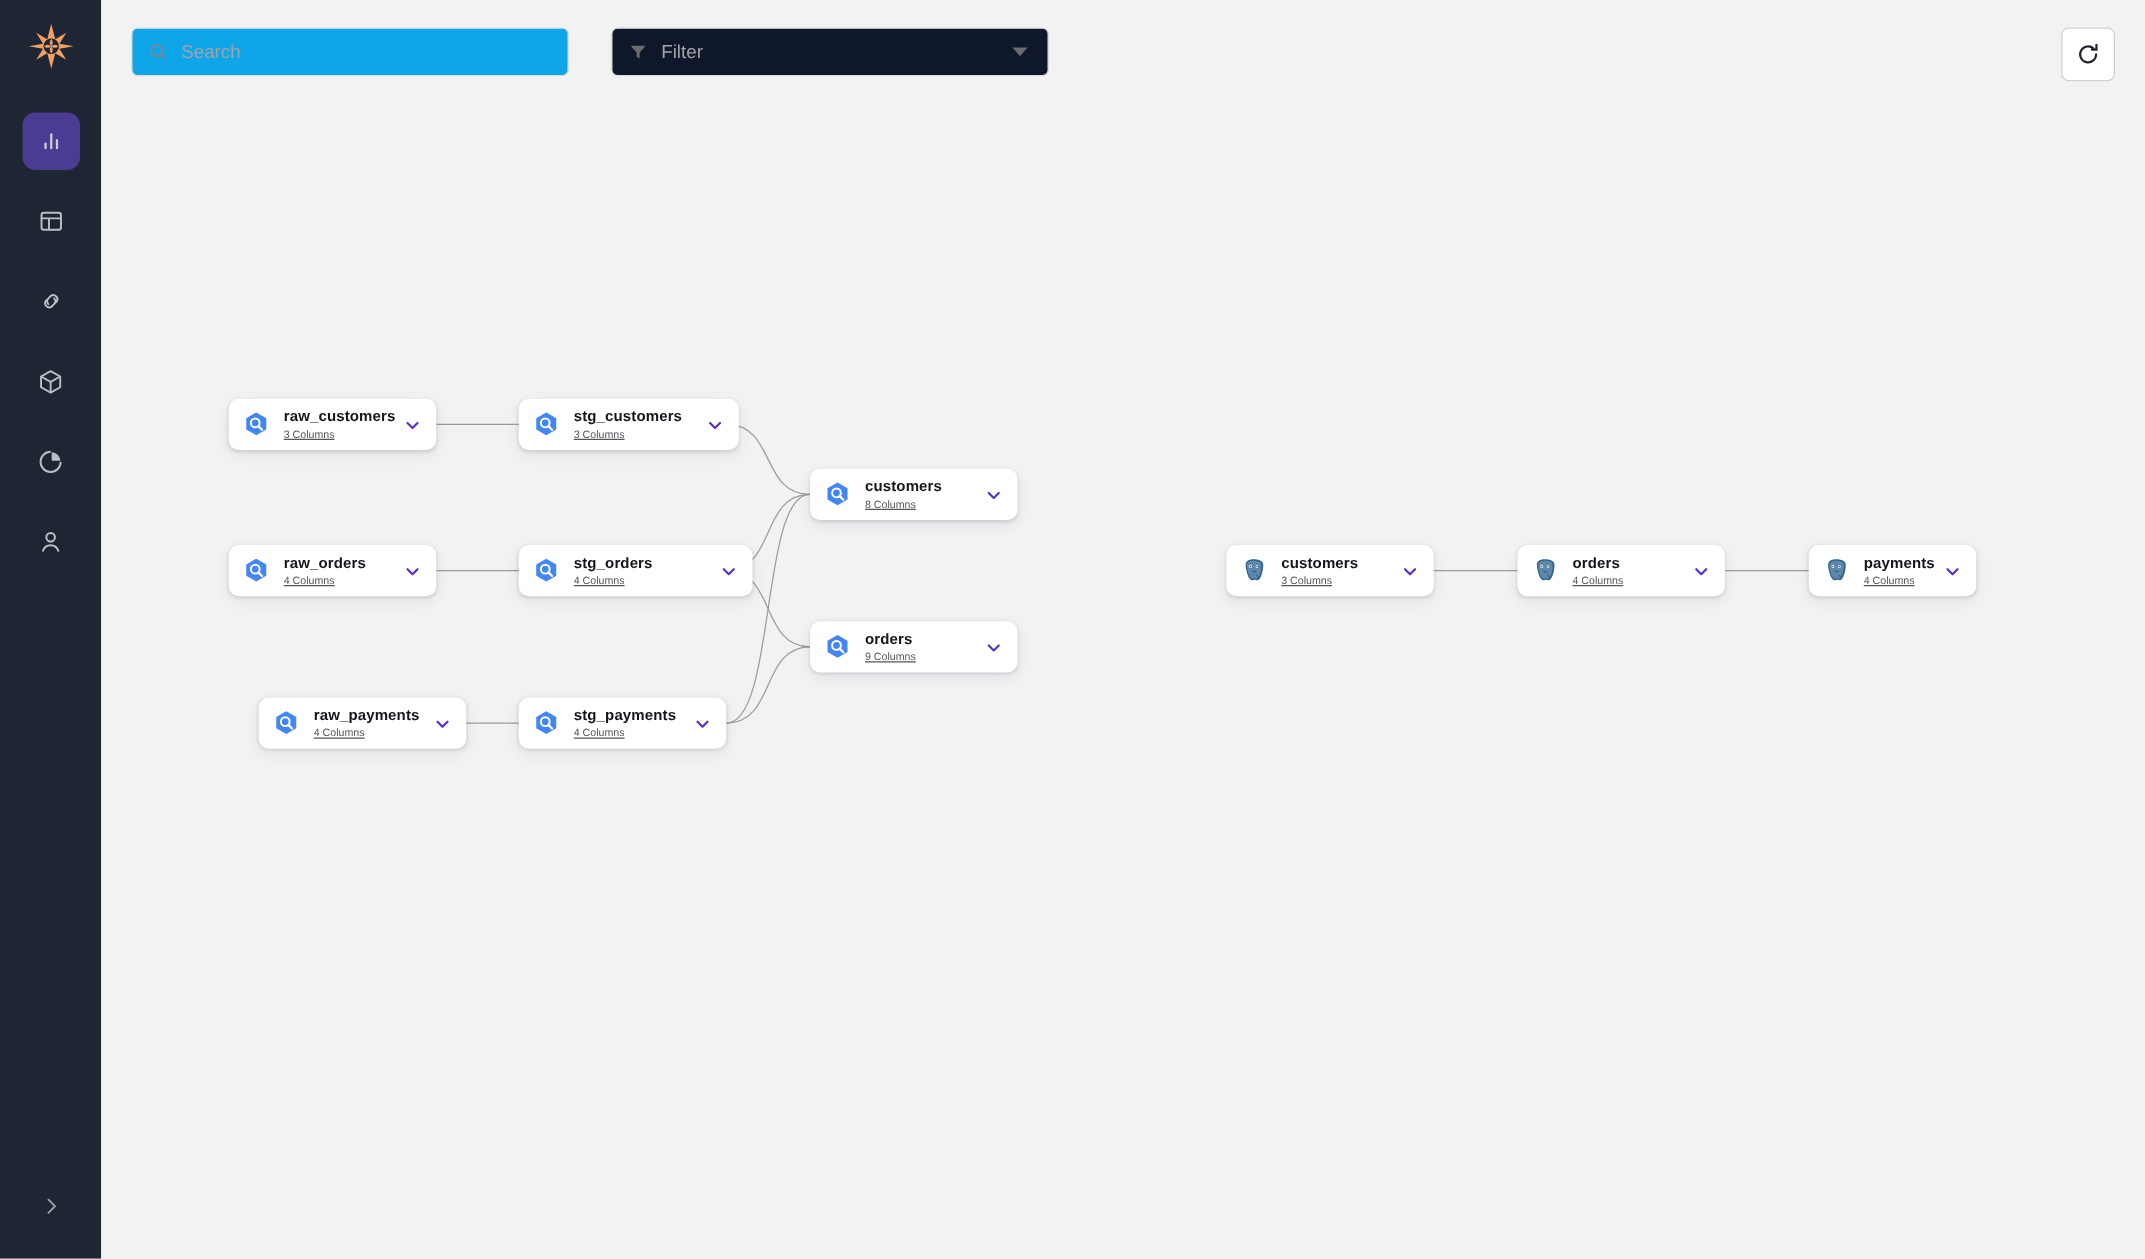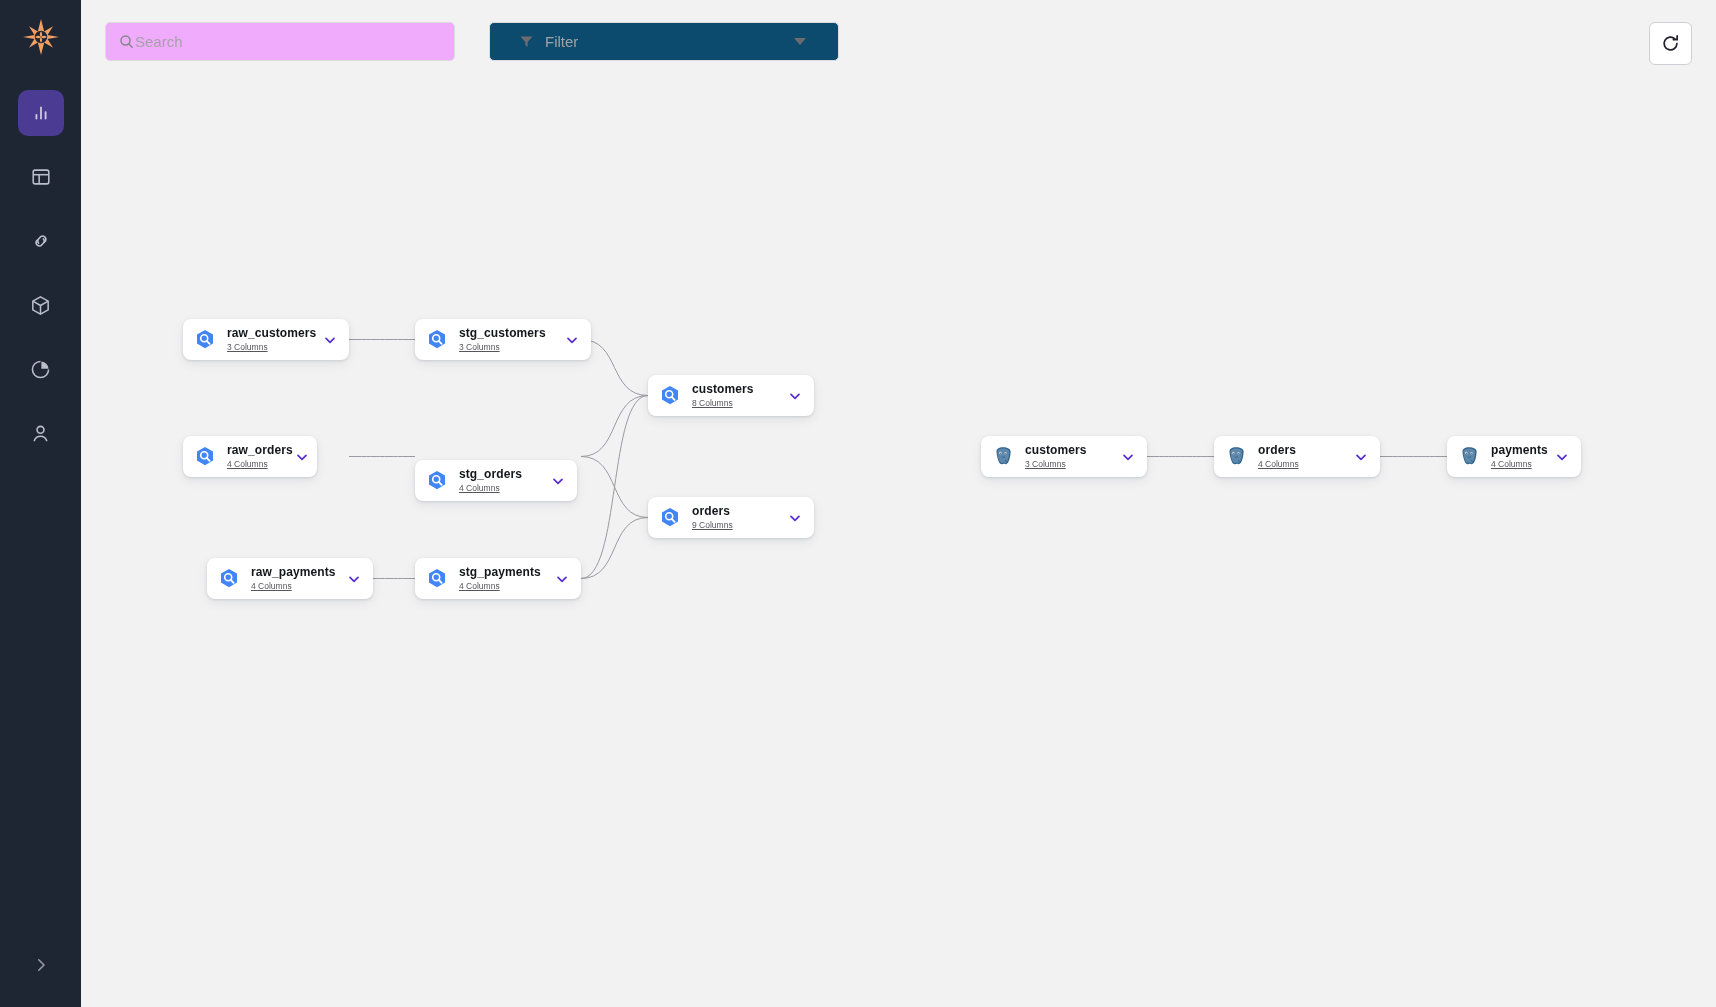--- a/index.html
+++ b/index.html
@@ -38,35 +38,35 @@
   
   .main { position: relative; flex: 1 1 auto; height: 1007px; background: #f2f2f3; }
 
   .topbar {
     position: absolute; left: 0; top: 0; right: 0; height: 84px;
     z-index: 20;
   }
   .search-box {
     position: absolute; left: 24px; top: 22px;
     width: 350px; height: 39px;
-    background: #f0abfc; border: 1px solid #dcdcde; border-radius: 5px;
-    display: flex; align-items: center; padding: 0 12px; 
+    background: #0ea5e9; border: 1px solid #dcdcde; border-radius: 5px;
+    display: flex; align-items: center; padding: 0 12px; gap: 10px;
   }
   .search-box input {
     border: none; outline: none; flex: 1; height: 100%;
     font-size: 15px; color: #3c3c3c; background: transparent;
     font-family: "Liberation Sans", sans-serif;
   }
   .search-box input::placeholder { color: #a3a3a7; }
 
   .filter-box {
     position: absolute; left: 408px; top: 22px;
     width: 350px; height: 39px;
-    background: #0c4a6e; border: 1px solid #dcdcde; border-radius: 5px;
-    display: flex; align-items: center; padding: 0 28px; gap: 10px;
+    background: #0f172a; border: 1px solid #dcdcde; border-radius: 5px;
+    display: flex; align-items: center; padding: 0 12px; gap: 10px;
     cursor: pointer;
   }
   .filter-label { flex: 1; font-size: 15px; color: #a3a3a7; }
   .caret { width: 0; height: 0; border-left: 6px solid transparent; border-right: 6px solid transparent; border-top: 7px solid #6c6c70; margin-right: 4px; }
 
   .refresh-btn {
     position: absolute; right: 24px; top: 22px;
     width: 43px; height: 43px;
     background: #fff; border: 1px solid #cfcfd6; border-radius: 6px;
     display: flex; align-items: center; justify-content: center; cursor: pointer;
@@ -197,21 +197,21 @@
             <span class="node-text">
               <span class="node-title">raw_customers</span>
               <span class="node-sub">3 Columns</span>
             </span>
             <span class="node-chev">
               <svg width="16" height="16" viewBox="0 0 24 24" fill="none" stroke="#5a2fd2" stroke-width="2.6" stroke-linecap="round" stroke-linejoin="round">
                 <polyline points="6 9.5 12 15.5 18 9.5"></polyline>
               </svg>
             </span>
           </div>
-          <div class="node" style="left: 102px; top: 436px; width: 134px;">
+          <div class="node" style="left: 102px; top: 436px; width: 166px;">
             <span class="node-icon">
               <svg width="24" height="24" viewBox="0 0 24 24">
                 <path d="M12 1.9 L20 6.5 L20 15.6 L12 20.2 L4 15.6 L4 6.5 Z" fill="#4285f4"></path>
                 <circle cx="11.2" cy="10.3" r="3.5" fill="none" stroke="#ffffff" stroke-width="1.6"></circle>
                 <line x1="13.7" y1="12.9" x2="16.6" y2="15.8" stroke="#ffffff" stroke-width="1.9" stroke-linecap="round"></line>
               </svg>
             </span>
             <span class="node-text">
               <span class="node-title">raw_orders</span>
               <span class="node-sub">4 Columns</span>
@@ -251,21 +251,21 @@
             <span class="node-text">
               <span class="node-title">stg_customers</span>
               <span class="node-sub">3 Columns</span>
             </span>
             <span class="node-chev">
               <svg width="16" height="16" viewBox="0 0 24 24" fill="none" stroke="#5a2fd2" stroke-width="2.6" stroke-linecap="round" stroke-linejoin="round">
                 <polyline points="6 9.5 12 15.5 18 9.5"></polyline>
               </svg>
             </span>
           </div>
-          <div class="node" style="left: 334px; top: 436px; width: 162px; margin-top: 24px;">
+          <div class="node" style="left: 334px; top: 436px; width: 187px;">
             <span class="node-icon">
               <svg width="24" height="24" viewBox="0 0 24 24">
                 <path d="M12 1.9 L20 6.5 L20 15.6 L12 20.2 L4 15.6 L4 6.5 Z" fill="#4285f4"></path>
                 <circle cx="11.2" cy="10.3" r="3.5" fill="none" stroke="#ffffff" stroke-width="1.6"></circle>
                 <line x1="13.7" y1="12.9" x2="16.6" y2="15.8" stroke="#ffffff" stroke-width="1.9" stroke-linecap="round"></line>
               </svg>
             </span>
             <span class="node-text">
               <span class="node-title">stg_orders</span>
               <span class="node-sub">4 Columns</span>

